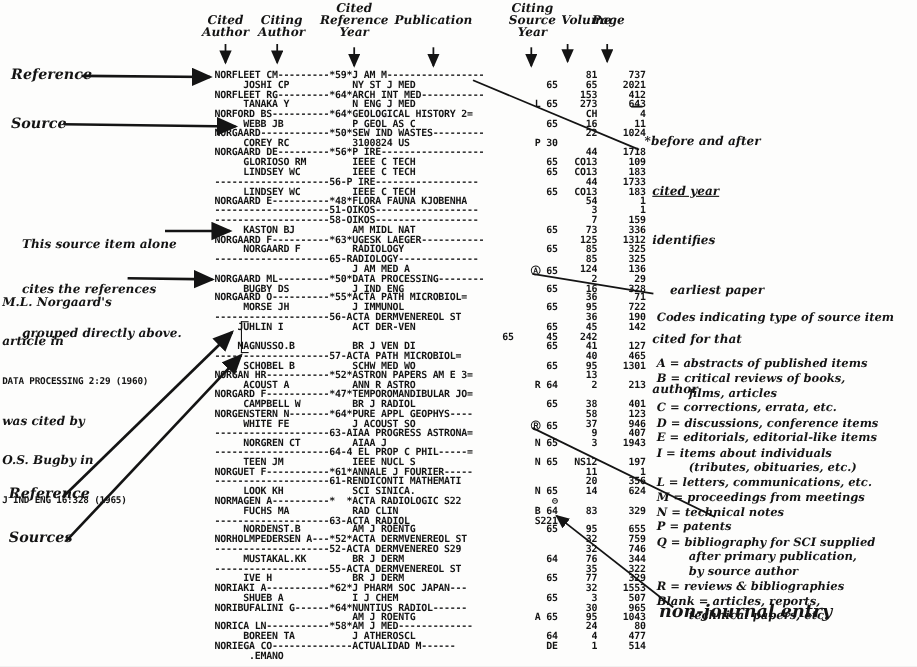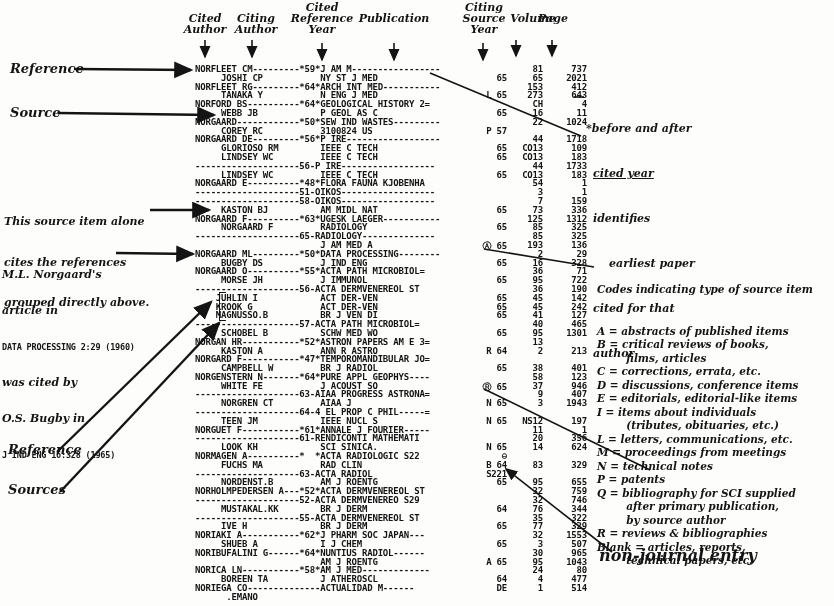--- a/index.html
+++ b/index.html
@@ -105,21 +105,21 @@
 
       <div class="row">
         <span class="t">NORGAARD------------*50*SEW IND WASTES---------</span>
         <span class="y"></span>
         <span class="v">22</span>
         <span class="p">1024</span>
       </div>
 
       <div class="row">
         <span class="t">     COREY RC           3100824 US</span>
-        <span class="y">P 57</span>
+        <span class="y">P 30</span>
         <span class="v"></span>
         <span class="p"></span>
       </div>
 
       <div class="row">
         <span class="t">NORGAARD DE---------*56*P IRE------------------</span>
         <span class="y"></span>
         <span class="v">44</span>
         <span class="p">1718</span>
       </div>
@@ -197,21 +197,21 @@
       <div class="row">
         <span class="t">--------------------65-RADIOLOGY--------------</span>
         <span class="y"></span>
         <span class="v">85</span>
         <span class="p">325</span>
       </div>
 
       <div class="row">
         <span class="t">                        J AM MED A</span>
         <span class="y">Ⓐ 65</span>
-        <span class="v">193</span>
+        <span class="v">124</span>
         <span class="p">136</span>
       </div>
 
       <div class="row">
         <span class="t">NORGAARD ML---------*50*DATA PROCESSING--------</span>
         <span class="y"></span>
         <span class="v">2</span>
         <span class="p">29</span>
       </div>
 
@@ -244,21 +244,20 @@
       </div>
 
       <div class="row">
         <span class="t">    JUHLIN I            ACT DER-VEN</span>
         <span class="y">65</span>
         <span class="v">45</span>
         <span class="p">142</span>
       </div>
 
       <div class="row">
-        <span class="t">    KROOK G             ACT DER-VEN</span>
         <span class="y">65</span>
         <span class="v">45</span>
         <span class="p">242</span>
       </div>
 
       <div class="row">
         <span class="t">    MAGNUSSO.B          BR J VEN DI</span>
         <span class="y">65</span>
         <span class="v">41</span>
         <span class="p">127</span>
@@ -279,21 +278,21 @@
       </div>
 
       <div class="row">
         <span class="t">NORGAN HR-----------*52*ASTRON PAPERS AM E 3=</span>
         <span class="y"></span>
         <span class="v">13</span>
         <span class="p"></span>
       </div>
 
       <div class="row">
-        <span class="t">     KASTON A           ANN R ASTRO</span>
+        <span class="t">     ACOUST A           ANN R ASTRO</span>
         <span class="y">R 64</span>
         <span class="v">2</span>
         <span class="p">213</span>
       </div>
 
       <div class="row">
         <span class="t">NORGARD F-----------*47*TEMPOROMANDIBULAR JO=</span>
         <span class="y"></span>
         <span class="v"></span>
         <span class="p"></span>
@@ -488,21 +487,21 @@
         <span class="v"></span>
         <span class="p"></span>
       </div>
     </div>
 
   <div class="bracket"></div>
 
   <div class="big-label" style="left:10px;top:62px;">Reference</div>
   <div class="big-label" style="left:10px;top:106px;">Source</div>
 
-  <div class="note" style="left:4px;top:188px;">
+  <div class="note" style="left:20px;top:188px;">
     <div>This source item alone</div>
     <div>cites the references</div>
     <div>grouped directly above.</div>
   </div>
 
   <div class="note" style="left:2px;top:245px;line-height:12px;">
     <div>M.L. Norgaard's</div>
     <div>article in</div>
     <div class="typed">DATA PROCESSING 2:29 (1960)</div>
     <div>was cited by</div>

